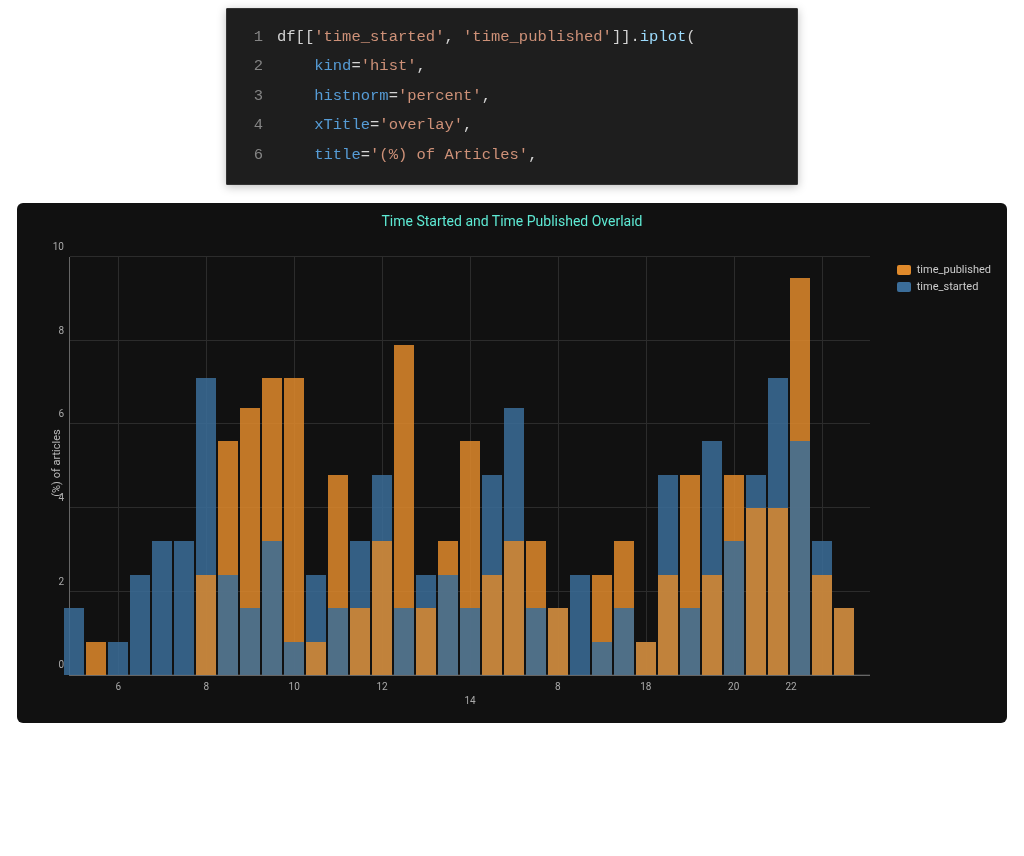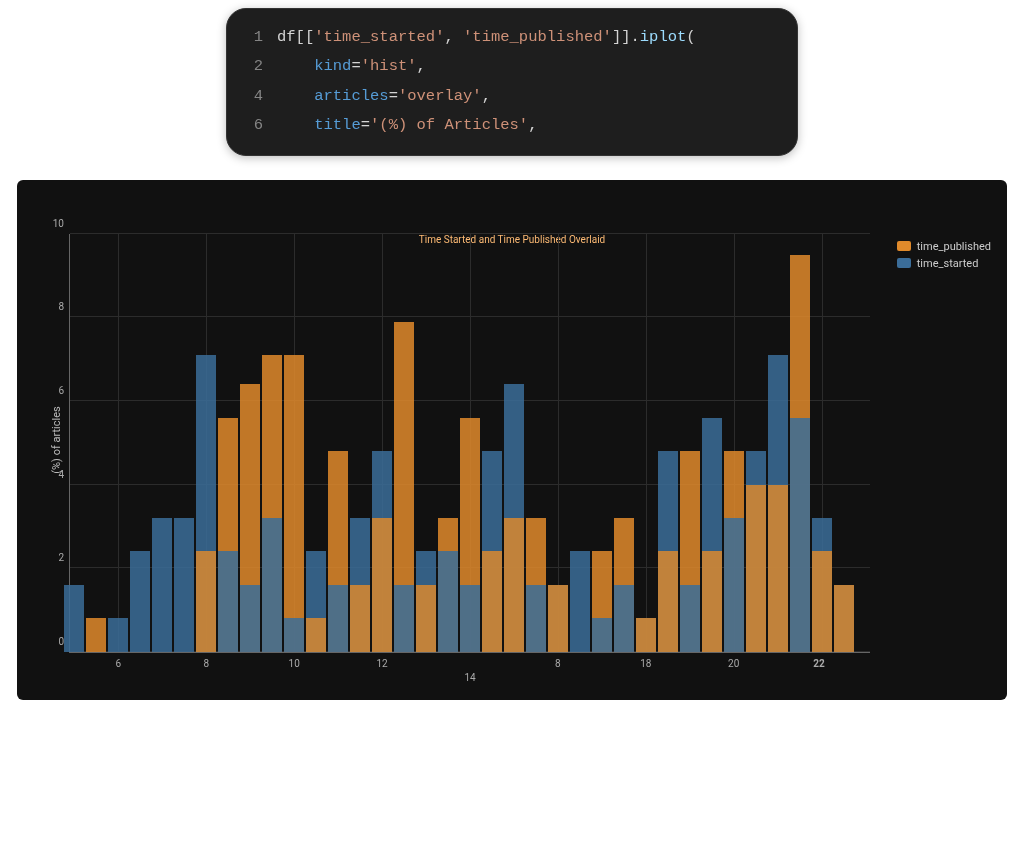--- a/index.html
+++ b/index.html
@@ -6,24 +6,24 @@
     margin: 0;
     padding: 0;
     background: #fff;
     font-family: -apple-system, BlinkMacSystemFont, "Segoe UI", Roboto, Helvetica, Arial, sans-serif;
     width: 1024px;
     height: 856px;
     overflow: hidden;
   }
   .code-block {
     width: 540px;
-    margin: 8px auto 24px auto;
+    margin: 8px auto 18px auto;
     background: #1e1e1e;
     border: 1px solid #333;
-    border-radius: 20px;
+    border-radius: 1px;
     padding: 14px 18px 14px 12px;
     box-shadow: 0 2px 10px rgba(0,0,0,.25);
     font-family: "SFMono-Regular", Consolas, "Liberation Mono", Menlo, monospace;
     font-size: 15.5px;
     line-height: 1.9;
     color: #d4d4d4;
   }
   .code-line { white-space: pre; }
   .ln {
     display: inline-block;
@@ -44,23 +44,22 @@
     margin: 8px auto 0 auto;
     background: #111;
     border-radius: 6px;
     position: relative;
     color: #ccc;
   }
   .chart-title {
     position: absolute;
     top: 10px; left: 0; right: 0;
     text-align: center;
-    font-size: 10px;
-    color: #fdba74;
-    margin-top: 44px;
+    font-size: 14px;
+    color: #5eead4;
   }
   .ylabel {
     position: absolute;
     left: 6px;
     top: 50%;
     transform: translateY(-50%) rotate(-90deg);
     transform-origin: center;
     font-size: 11px;
     color: #bbb;
     white-space: nowrap;
@@ -125,21 +124,22 @@
   .bar.started { background: #3b6d99; z-index: 2; }
   .bar.published { background: #e08a2b; z-index: 1; }
   .bar.published.front { z-index: 3; opacity: 0.82; }
 </style>
 </head>
 <body>
 
 <div class="code-block" id="code-block">
     <div class="code-line"><span class="ln">1</span><span class="t-ident">df</span><span class="t-punct">[[</span><span class="t-str">'time_started'</span><span class="t-punct">, </span><span class="t-str">'time_published'</span><span class="t-punct">]].</span><span class="t-func">iplot</span><span class="t-punct">(</span></div>
     <div class="code-line"><span class="ln">2</span><span class="t-punct">    </span><span class="t-kw">kind</span><span class="t-punct">=</span><span class="t-str">'hist'</span><span class="t-punct">,</span></div>
-    <div class="code-line"><span class="ln">4</span><span class="t-punct">    </span><span class="t-kw">articles</span><span class="t-punct">=</span><span class="t-str">'overlay'</span><span class="t-punct">,</span></div>
+    <div class="code-line"><span class="ln">3</span><span class="t-punct">    </span><span class="t-kw">histnorm</span><span class="t-punct">=</span><span class="t-str">'percent'</span><span class="t-punct">,</span></div>
+    <div class="code-line"><span class="ln">4</span><span class="t-punct">    </span><span class="t-kw">xTitle</span><span class="t-punct">=</span><span class="t-str">'overlay'</span><span class="t-punct">,</span></div>
     <div class="code-line"><span class="ln">6</span><span class="t-punct">    </span><span class="t-kw">title</span><span class="t-punct">=</span><span class="t-str">'(%) of Articles'</span><span class="t-punct">,</span></div>
   </div>
 
 <div class="chart-panel">
   <div class="chart-title">Time Started and Time Published Overlaid</div>
   <div class="ylabel">(%) of articles</div>
 
   <div class="legend">
     <div class="legend-item">
       <span class="legend-swatch" style="background:#e08a2b"></span>
@@ -174,21 +174,21 @@
       <div class="xtick" style="left: 312.088px;">12</div>
       <div class="grid-v" style="left: 400px;"></div>
       <div class="xtick" style="left: 400px; margin-top: 20px;">14</div>
       <div class="grid-v" style="left: 487.912px;"></div>
       <div class="xtick" style="left: 487.912px;">8</div>
       <div class="grid-v" style="left: 575.824px;"></div>
       <div class="xtick" style="left: 575.824px;">18</div>
       <div class="grid-v" style="left: 663.736px;"></div>
       <div class="xtick" style="left: 663.736px;">20</div>
       <div class="grid-v" style="left: 751.648px;"></div>
-      <div class="xtick" style="left: 749px; font-weight: bold;">22</div>
+      <div class="xtick" style="left: 721px;">22</div>
       <div class="bar started" style="left: -5.59341px; width: 19.978px; height: 66.88px;"></div>
       <div class="bar published" style="left: 16.3846px; width: 19.978px; height: 33.44px;"></div>
       <div class="bar started" style="left: 38.3626px; width: 19.978px; height: 33.44px;"></div>
       <div class="bar started" style="left: 60.3407px; width: 19.978px; height: 100.32px;"></div>
       <div class="bar started" style="left: 82.3187px; width: 19.978px; height: 133.76px;"></div>
       <div class="bar started" style="left: 104.297px; width: 19.978px; height: 133.76px;"></div>
       <div class="bar published front" style="left: 126.275px; width: 19.978px; height: 100.32px;"></div>
       <div class="bar started" style="left: 126.275px; width: 19.978px; height: 296.78px;"></div>
       <div class="bar published" style="left: 148.253px; width: 19.978px; height: 234.08px;"></div>
       <div class="bar started" style="left: 148.253px; width: 19.978px; height: 100.32px;"></div>

